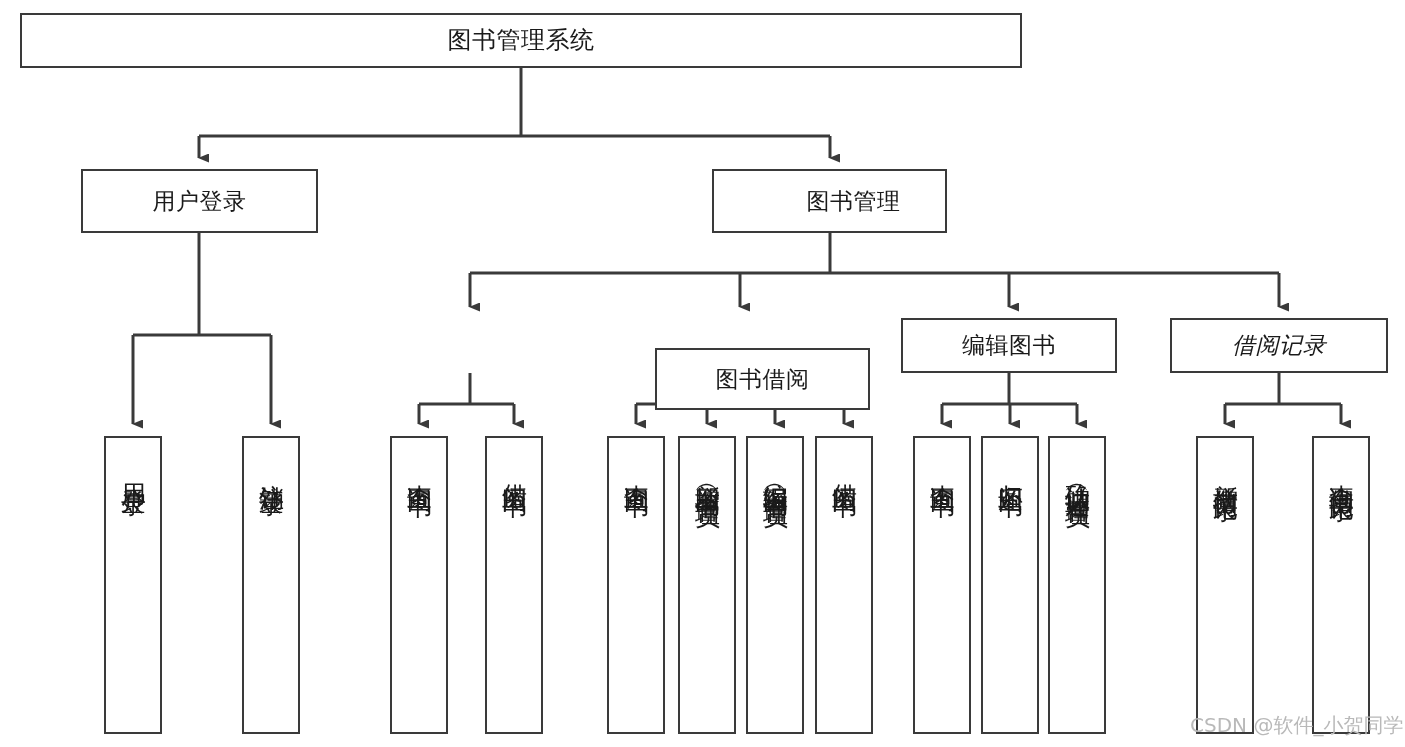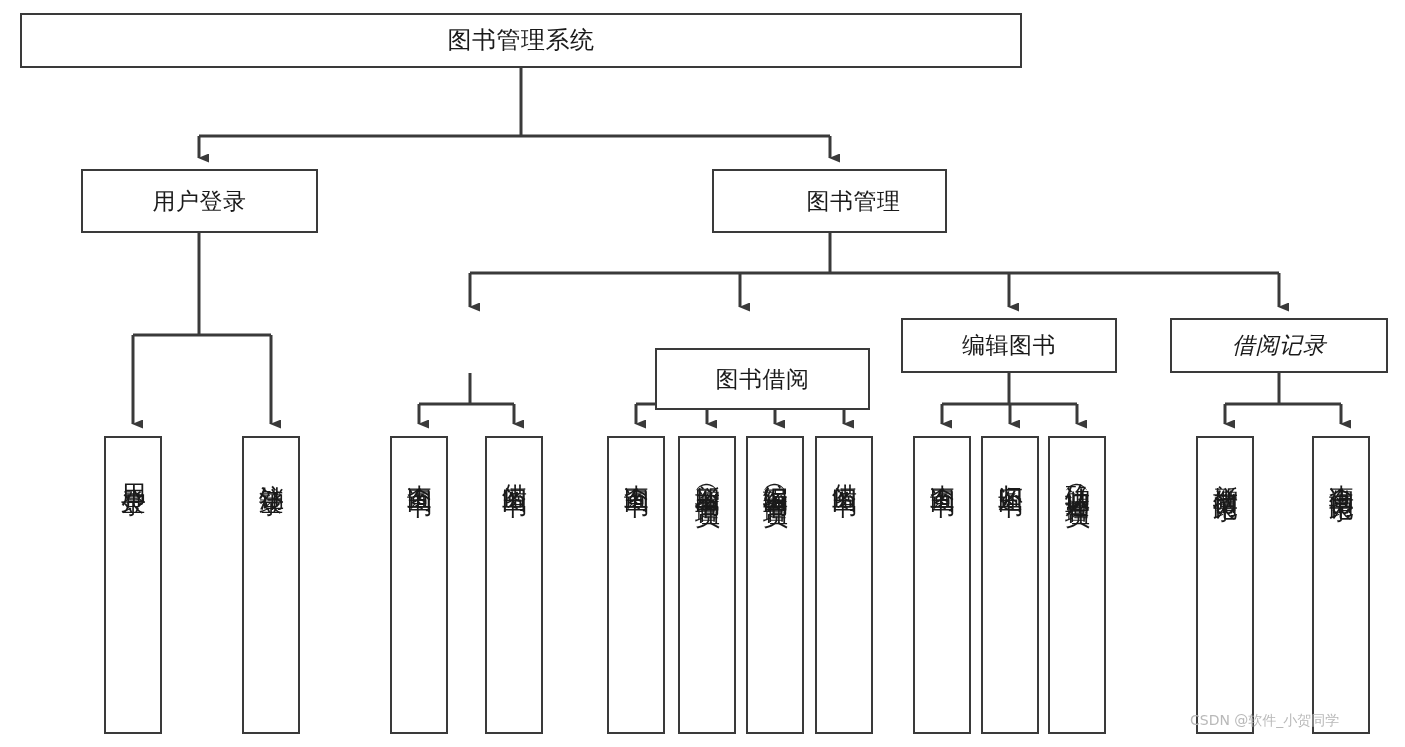--- a/index.html
+++ b/index.html
@@ -59,21 +59,21 @@
     text-orientation: upright;
     font-size: 25px;
     line-height: 1.12;
     letter-spacing: 3px;
     white-space: nowrap;
   }
   #watermark {
     position: absolute;
     left: 1190px;
     top: 712px;
-    font-size: 14px;
+    font-size: 20px;
     color: #b9b9b9;
     font-family: "DejaVu Sans", "Liberation Sans", sans-serif;
     white-space: nowrap;
     user-select: none;
   }
 </style>
 </head>
 <body>
 
 <div id="diagram-root">

